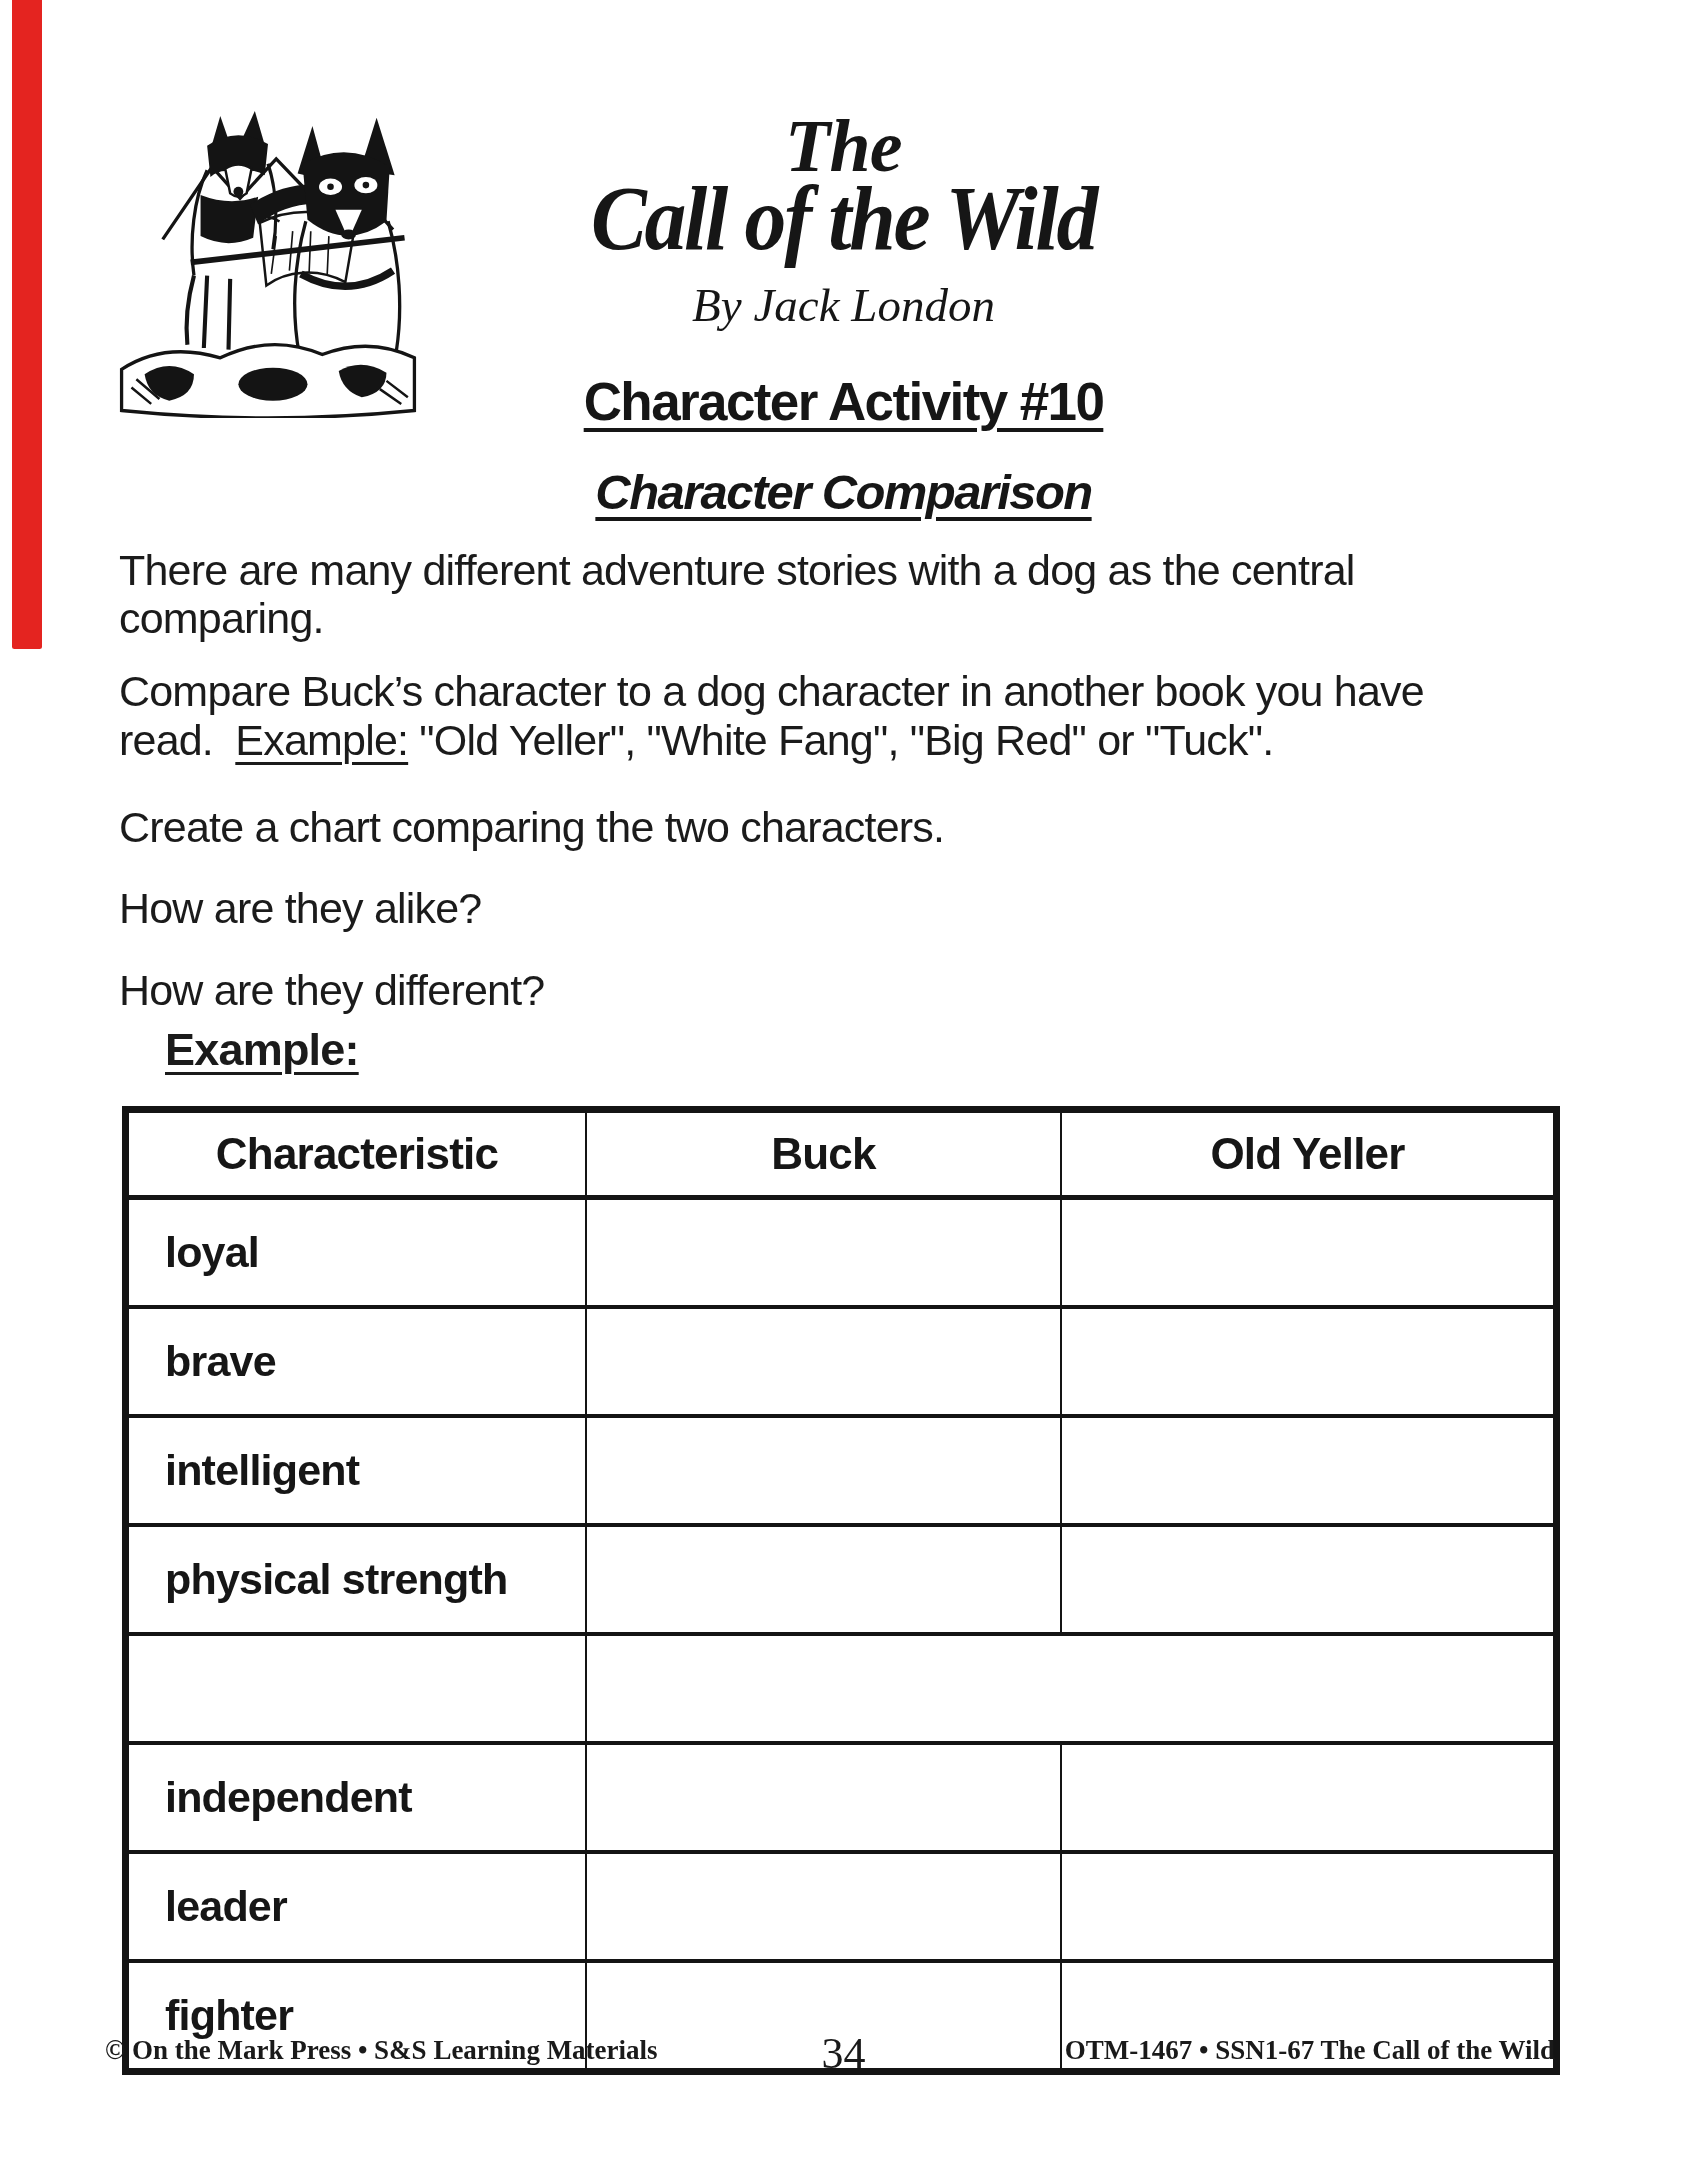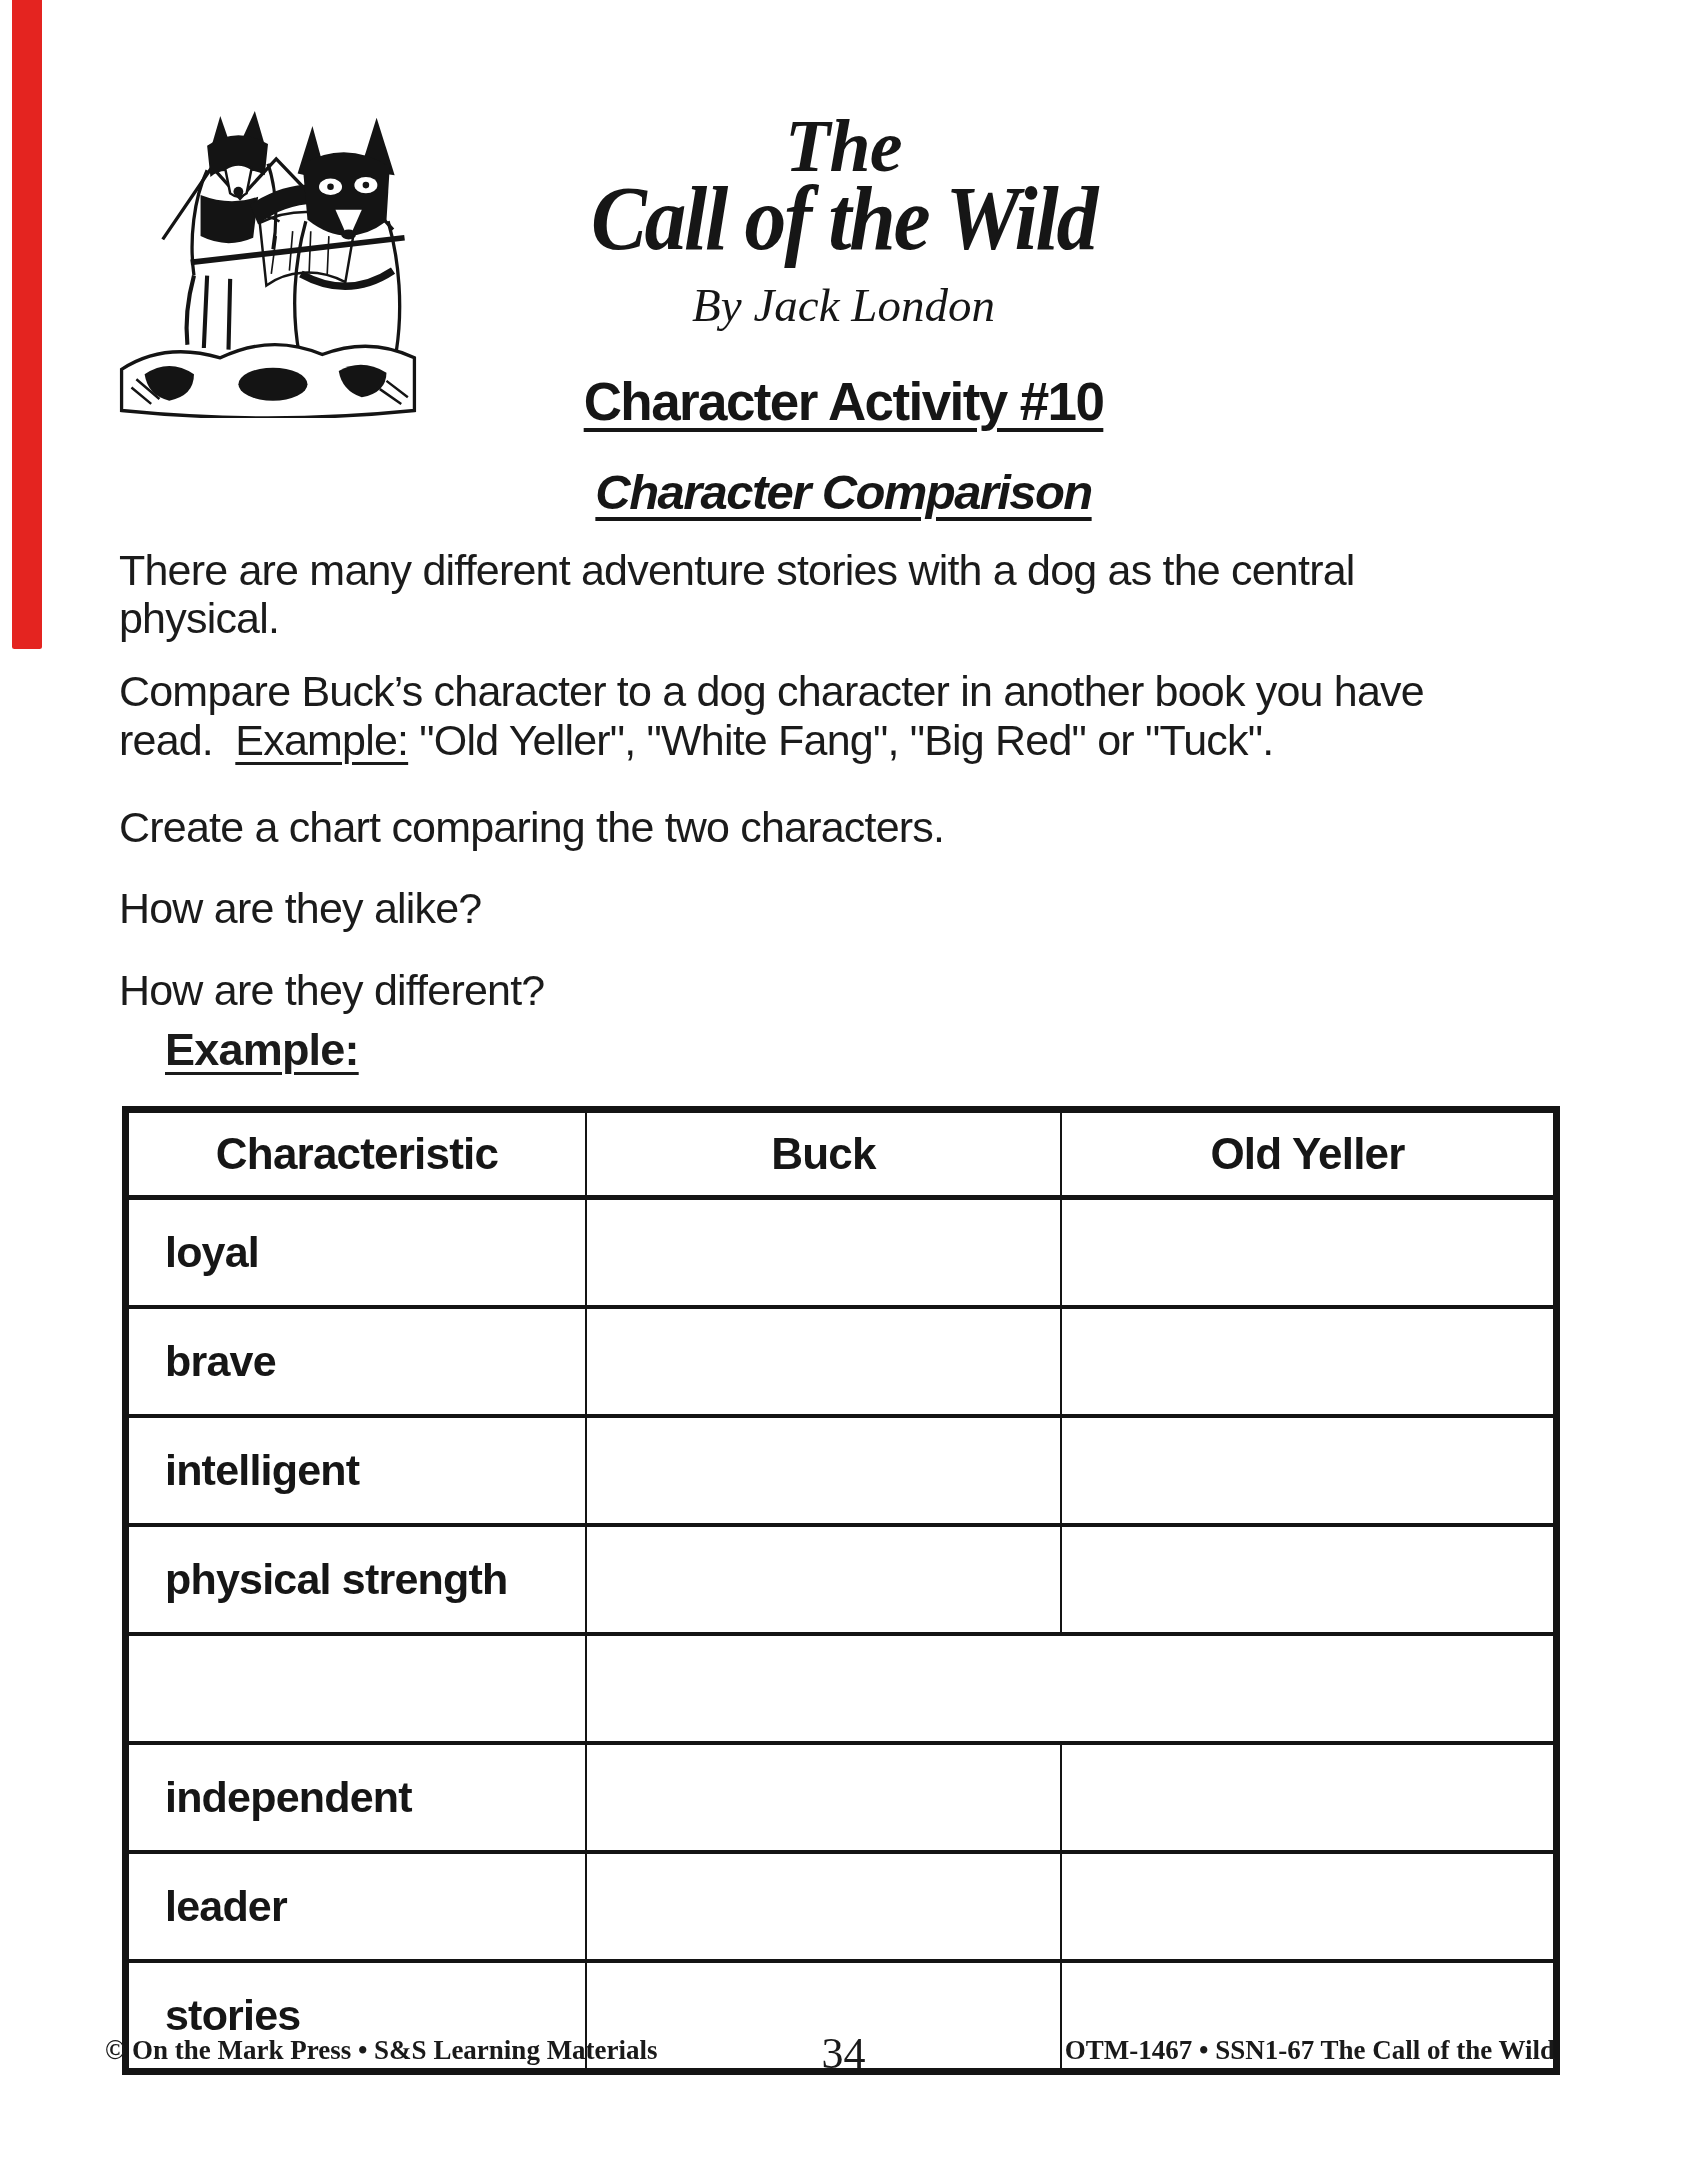--- a/index.html
+++ b/index.html
@@ -114,21 +114,21 @@
     <path class="ln" d="M20 352 L44 372 M26 342 L54 366 M330 344 L356 364 M322 354 L348 372" stroke-width="3"></path>
   </svg>
 
   <div class="t-the">The</div>
   <div class="t-call">Call of the Wild</div>
   <div class="t-by">By Jack London</div>
   <div class="t-activity"><span class="u">Character Activity #10</span></div>
   <div class="t-comparison"><span class="u">Character Comparison</span></div>
 
   <div class="bl" style="top:546px">There are many different adventure stories with a dog as the central</div>
-  <div class="bl" style="top:594px">physical.</div>
+  <div class="bl" style="top:594px">comparing.</div>
 
   <div class="bl" style="top:667px">Compare Buck’s character to a dog character in another book you have</div>
   <div class="bl" style="top:716px"><span>read.  </span><span class="u2">Example:</span><span> "Old Yeller", "White Fang", "Big Red" or "Tuck".</span></div>
 
   <div class="bl" style="top:803px">Create a chart comparing the two characters.</div>
   <div class="bl" style="top:884px">How are they alike?</div>
   <div class="bl" style="top:966px">How are they different?</div>
   <div class="bl ex-label" style="top:1025px"><span class="u2">Example:</span></div>
 
   <div class="ctable">
@@ -165,21 +165,21 @@
       <div class="tc c1 label">independent</div>
       <div class="tc c2"></div>
       <div class="tc c3"></div>
     </div>
     <div class="tr body">
       <div class="tc c1 label">leader</div>
       <div class="tc c2"></div>
       <div class="tc c3"></div>
     </div>
     <div class="tr body last">
-      <div class="tc c1 label">stories</div>
+      <div class="tc c1 label">fighter</div>
       <div class="tc c2"></div>
       <div class="tc c3"></div>
     </div>
   </div>
 
   <div class="footer">
     <div class="f-page">34</div>
     <div class="f-left">© On the Mark Press • S&amp;S Learning Materials</div>
     <div class="f-right">OTM-1467 • SSN1-67 The Call of the Wild</div>
   </div>

